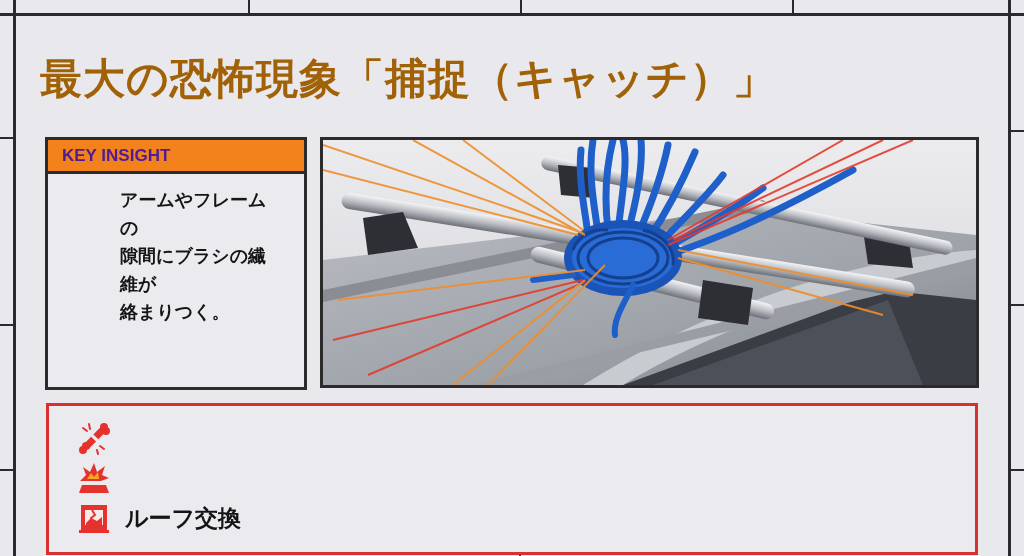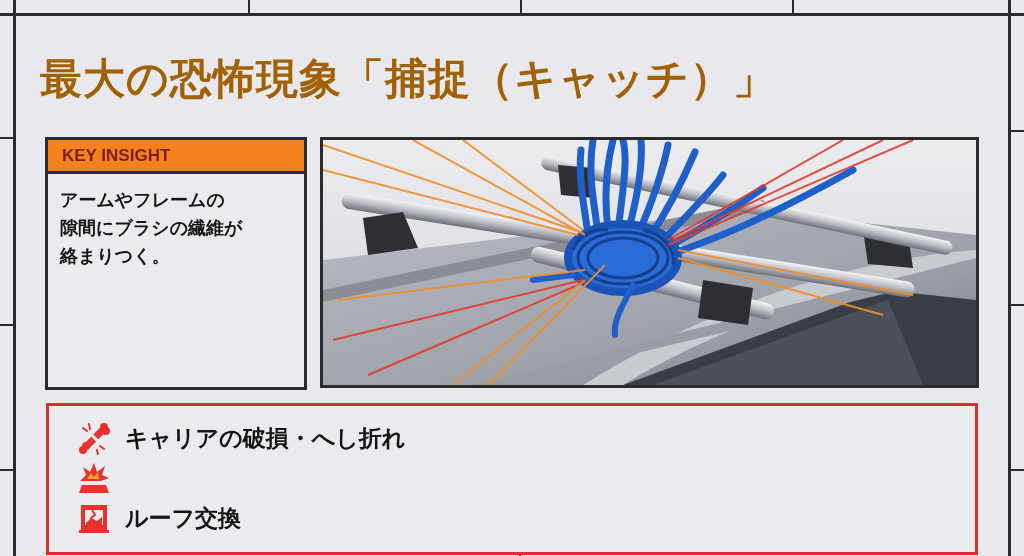--- a/index.html
+++ b/index.html
@@ -15,24 +15,24 @@
     font-size:42px; font-weight:bold; letter-spacing:1px; color:#a16207;
     white-space:nowrap; line-height:66px;
   }
   .insight {
     position:absolute; left:45px; top:137px; width:256px; height:247px;
     border:3px solid #2b2b2b; background:#ebeaef;
   }
   .insight-header {
     height:31px; background:#f3821d; border-bottom:3px solid #2b2b2b;
     font-family:"Liberation Sans", sans-serif; font-weight:bold;
-    font-size:17px; color:#7f1d1d; line-height:32px; padding-left:14px;
+    font-size:17px; color:#4c1d95; line-height:32px; padding-left:14px;
   }
   .insight-body {
-    padding:12px 12px; font-size:18px; font-weight:bold; line-height:28px; color:#151515;
+    padding:12px 28px; font-size:18px; font-weight:bold; line-height:28px; color:#151515;margin-left:44px;
   }
   .photo {
     position:absolute; left:320px; top:137px; width:653px; height:245px;
     border:3px solid #2b2b2b; overflow:hidden; background:#cfd0d4;
   }
   .photo svg { display:block; }
   .risks {
     position:absolute; left:46px; top:403px; width:926px; height:146px;
     border:3px solid #d7302f; background:#ebeaef;
   }
@@ -168,21 +168,20 @@
           <rect x="17" y="9" width="10" height="7" transform="rotate(-45 22 12)"></rect>
         </g>
         <g stroke="#e5322d" stroke-width="2" stroke-linecap="round">
           <line x1="12" y1="3" x2="13" y2="8"></line>
             <line x1="6" y1="7" x2="10" y2="10"></line>
           <line x1="23" y1="25" x2="27" y2="28"></line>
             <line x1="20" y1="29" x2="21" y2="33"></line>
         </g>
       </svg>
     </span>
-    <span>キャリアの破損・へし折れ</span>
   </div>
   <div class="risk" style="top:52px;">
     <span class="icon">
       <svg width="34" height="34" viewBox="0 0 34 34">
         <path d="M3 20 L9 14 L6 6 L13 11 L17 2 L20 11 L28 5 L25 14 L32 17 L24 20 Z" fill="#e5322d"></path>
         <path d="M10 18 L14 12 L17 16 L21 11 L22 18 Z" fill="#f5a623"></path>
         <path d="M5 24 L29 24 L32 32 L2 32 Z" fill="#e5322d"></path>
       </svg>
     </span>
   </div>

